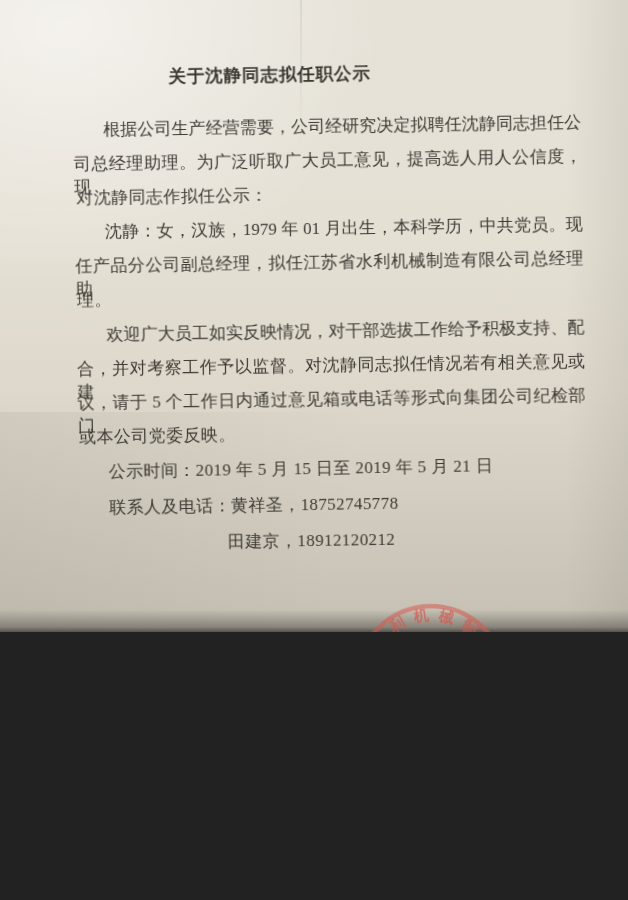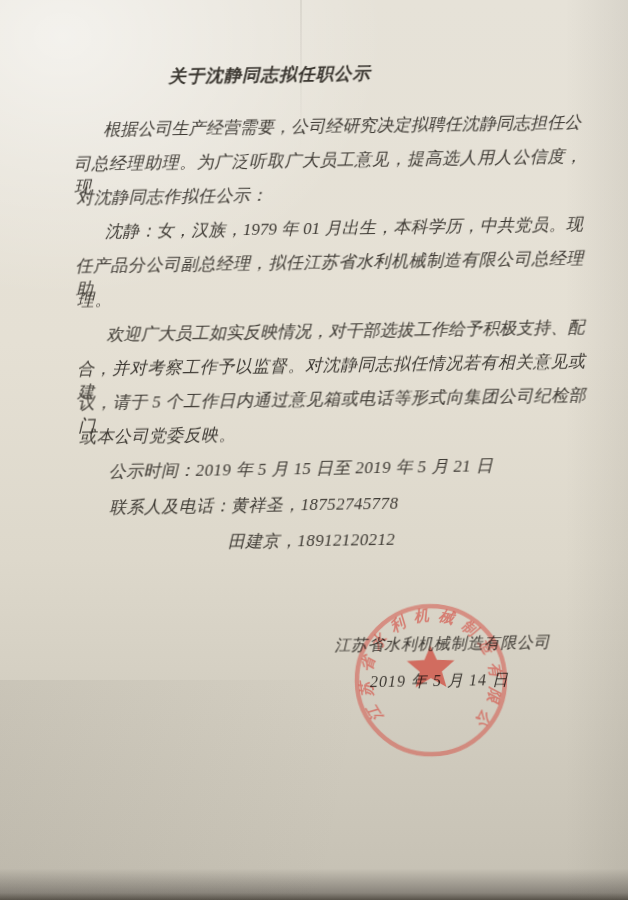--- a/index.html
+++ b/index.html
@@ -1,26 +1,25 @@
 <!DOCTYPE html>
 <html><head>
 <meta charset="utf-8">
 <style>
   html,body { margin:0; padding:0; background:#222; }
   .photo {
-    position:relative; width:628px; height:900px; overflow:hidden;
+    position:relative; width:628px; height:632px; overflow:hidden;
     font-family:"Liberation Serif","DejaVu Serif",serif;
     background:
       radial-gradient(ellipse 520px 420px at 10% 4%, rgba(255,255,255,.55), rgba(255,255,255,0) 62%),
       linear-gradient(to left, rgba(95,90,82,.10), rgba(95,90,82,0) 10%),
       linear-gradient(to bottom,
         #e6e2d8 0%, #e5e0d4 38%, #ddd8cb 62%, #d0cbbe 82%,
         #c7c2b5 96.5%, #8a857c 99.2%, #575249 100%),
       #e0dbce;
-    font-style: italic;
   }
   
   .crease-v { position:absolute; left:300px; top:0; width:2px; height:150px;
     background:linear-gradient(to bottom, rgba(90,85,75,.10), rgba(90,85,75,0)); }
   .shade-bl { position:absolute; left:0; bottom:0; width:100%; height:220px;
     background:linear-gradient(100deg, rgba(110,105,95,.10), rgba(110,105,95,0) 55%); }
   .content {
     position:absolute; inset:0;
     transform:rotate(-0.9deg); transform-origin:314px 430px;
     color:#3d3933;

